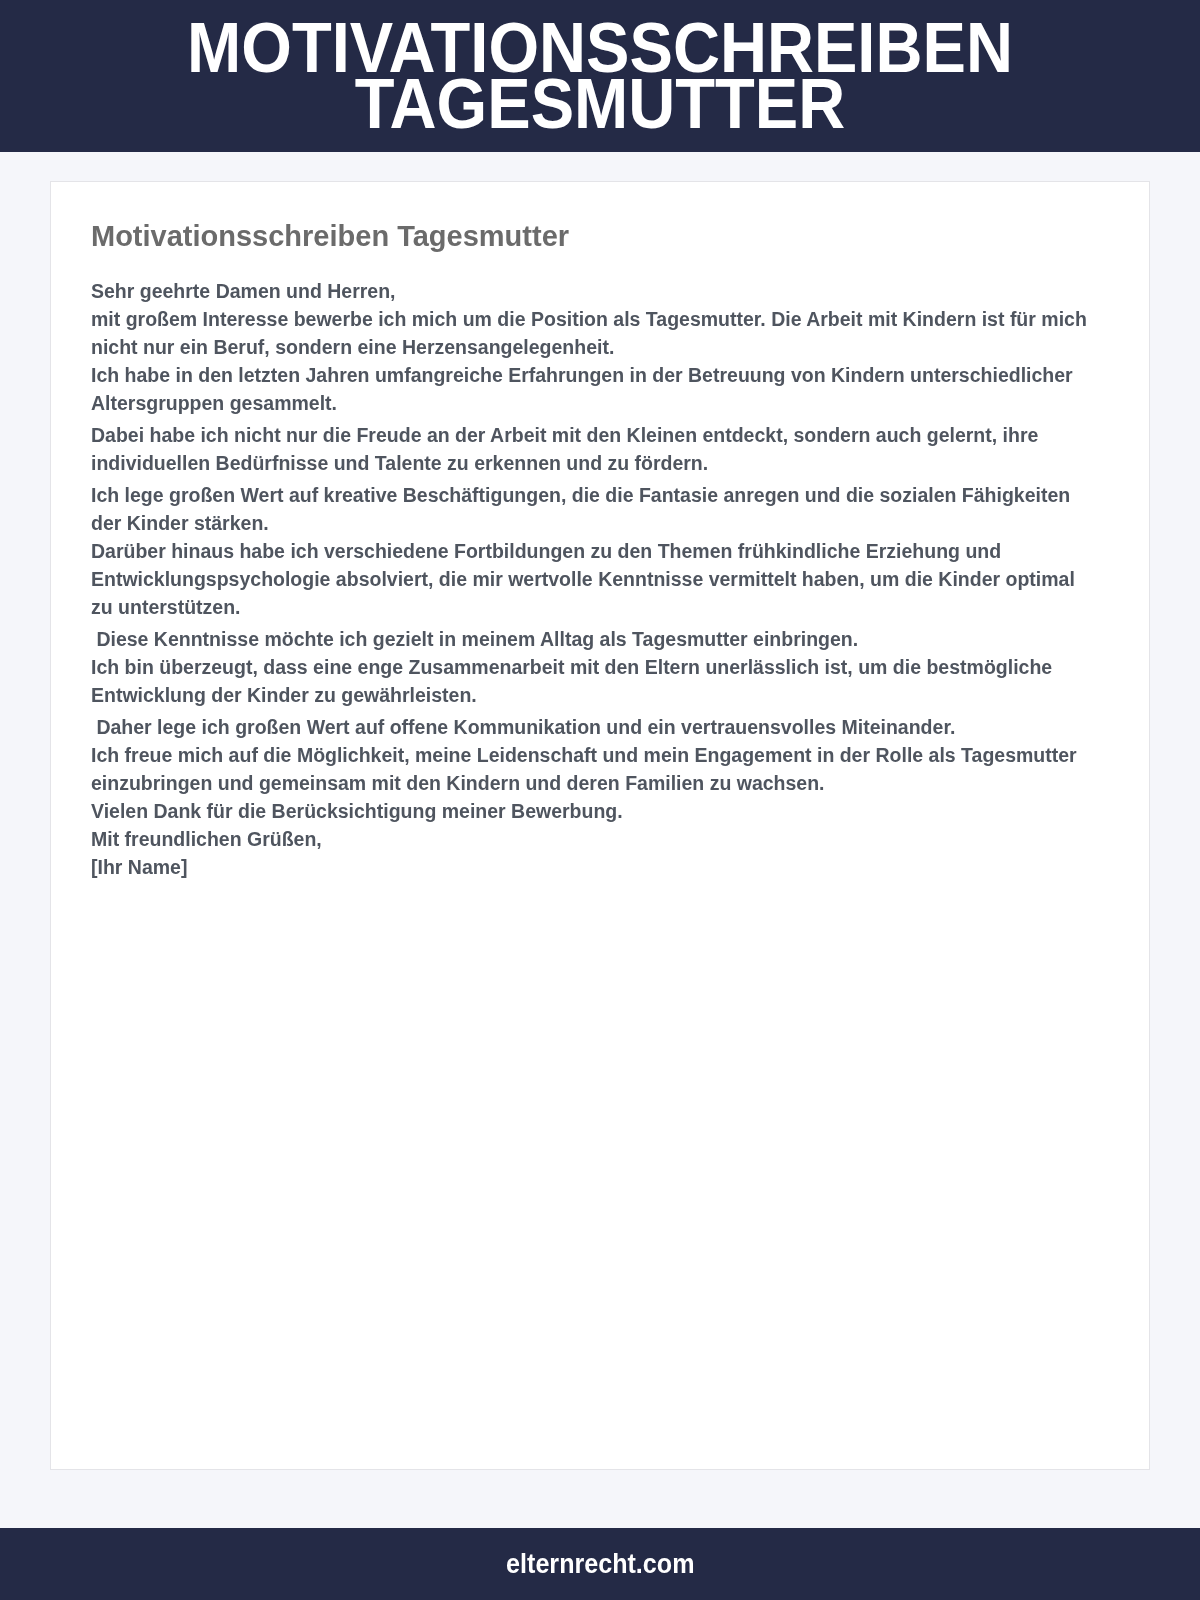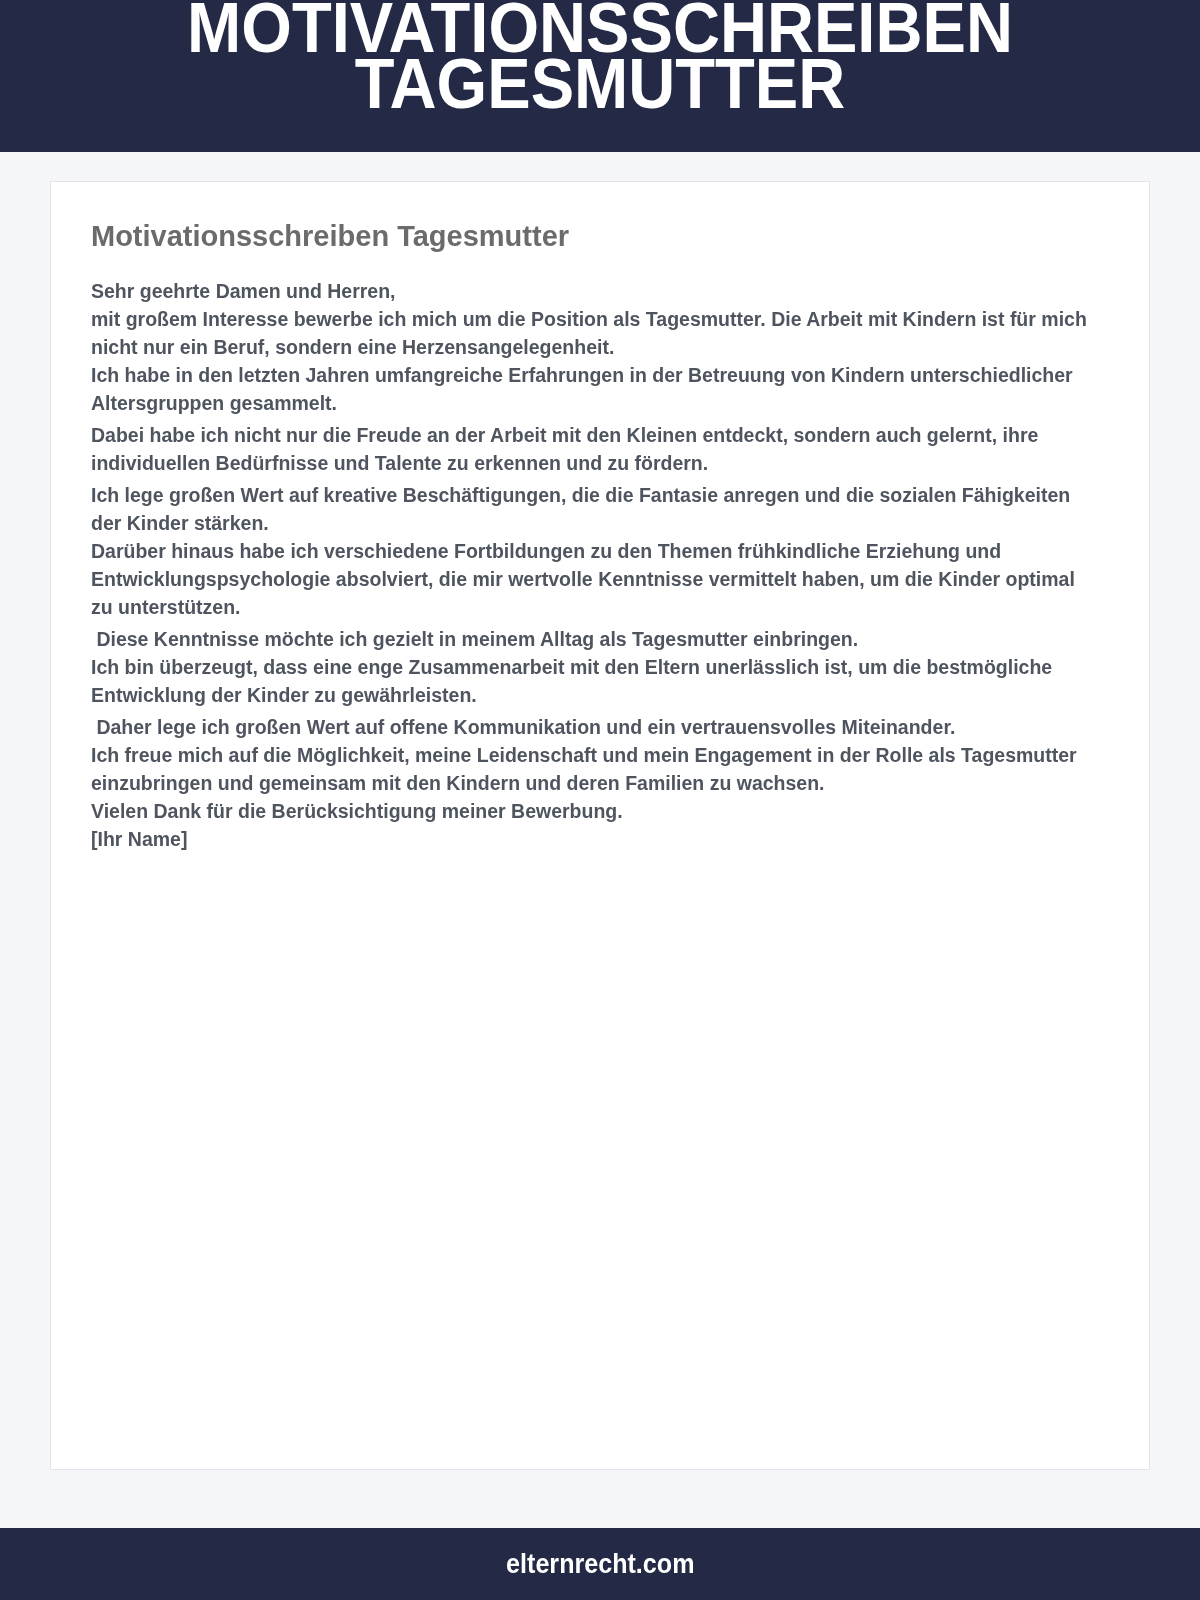--- a/index.html
+++ b/index.html
@@ -12,21 +12,21 @@
     display: flex;
     flex-direction: column;
     overflow: hidden;
   }
 
   
   .banner {
     height: 152px;
     background: #242a46;
     display: flex;
-    align-items: flex-start;
+    align-items: center;
     justify-content: center;
     flex: none;
   }
   .banner h1 {
     margin: 0;
     color: #ffffff;
     font-weight: bold;
     font-size: 70px;
     line-height: 56px;
     text-align: center;
@@ -99,20 +99,21 @@
         <p class="para gap-large">mit großem Interesse bewerbe ich mich um die Position als Tagesmutter. Die Arbeit mit Kindern ist für mich nicht nur ein Beruf, sondern eine Herzensangelegenheit.</p>
         <p class="para gap-large">Ich habe in den letzten Jahren umfangreiche Erfahrungen in der Betreuung von Kindern unterschiedlicher Altersgruppen gesammelt.</p>
         <p class="para gap-small">Dabei habe ich nicht nur die Freude an der Arbeit mit den Kleinen entdeckt, sondern auch gelernt, ihre individuellen Bedürfnisse und Talente zu erkennen und zu fördern.</p>
         <p class="para gap-small">Ich lege großen Wert auf kreative Beschäftigungen, die die Fantasie anregen und die sozialen Fähigkeiten der Kinder stärken.</p>
         <p class="para gap-large">Darüber hinaus habe ich verschiedene Fortbildungen zu den Themen frühkindliche Erziehung und Entwicklungspsychologie absolviert, die mir wertvolle Kenntnisse vermittelt haben, um die Kinder optimal zu unterstützen.</p>
         <p class="para gap-small"> Diese Kenntnisse möchte ich gezielt in meinem Alltag als Tagesmutter einbringen.</p>
         <p class="para gap-large">Ich bin überzeugt, dass eine enge Zusammenarbeit mit den Eltern unerlässlich ist, um die bestmögliche Entwicklung der Kinder zu gewährleisten.</p>
         <p class="para gap-small"> Daher lege ich großen Wert auf offene Kommunikation und ein vertrauensvolles Miteinander.</p>
         <p class="para gap-large">Ich freue mich auf die Möglichkeit, meine Leidenschaft und mein Engagement in der Rolle als Tagesmutter einzubringen und gemeinsam mit den Kindern und deren Familien zu wachsen.</p>
         <p class="para gap-large">Vielen Dank für die Berücksichtigung meiner Bewerbung.</p>
+        <p class="para gap-large">Mit freundlichen Grüßen,</p>
         <p class="para gap-large">[Ihr Name]</p>
       </div>
   </article>
 </main>
 
 <footer class="footer">
   <span class="brand">elternrecht.com</span>
 </footer>
 
 </body></html>

